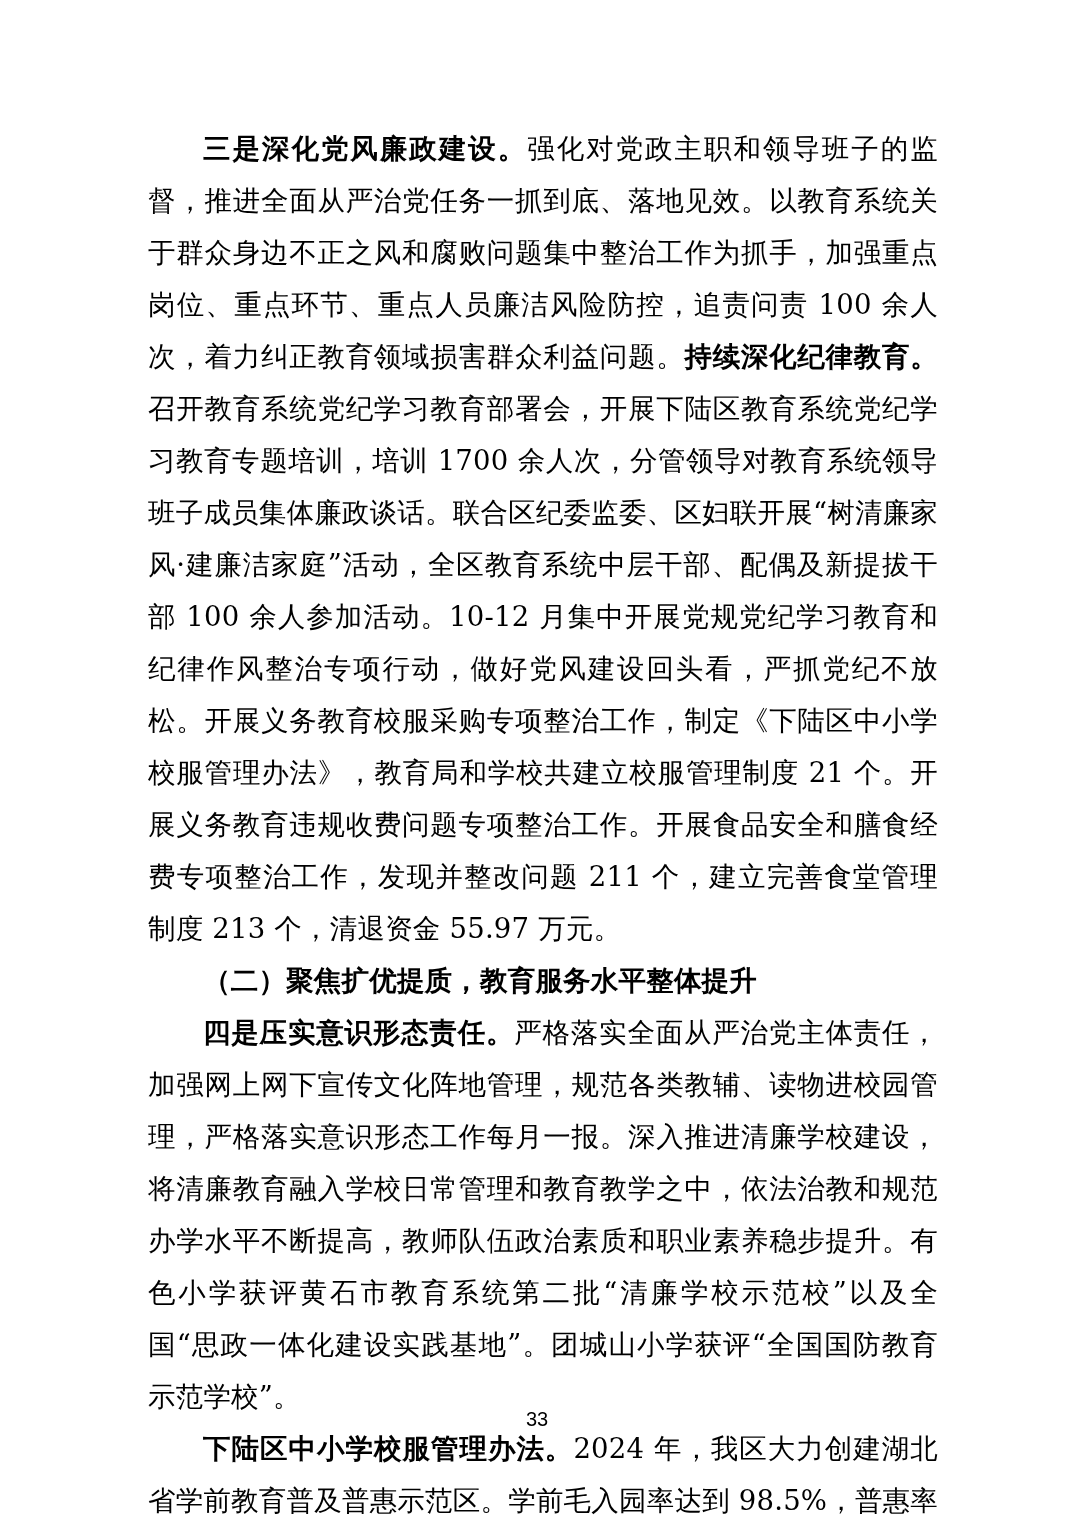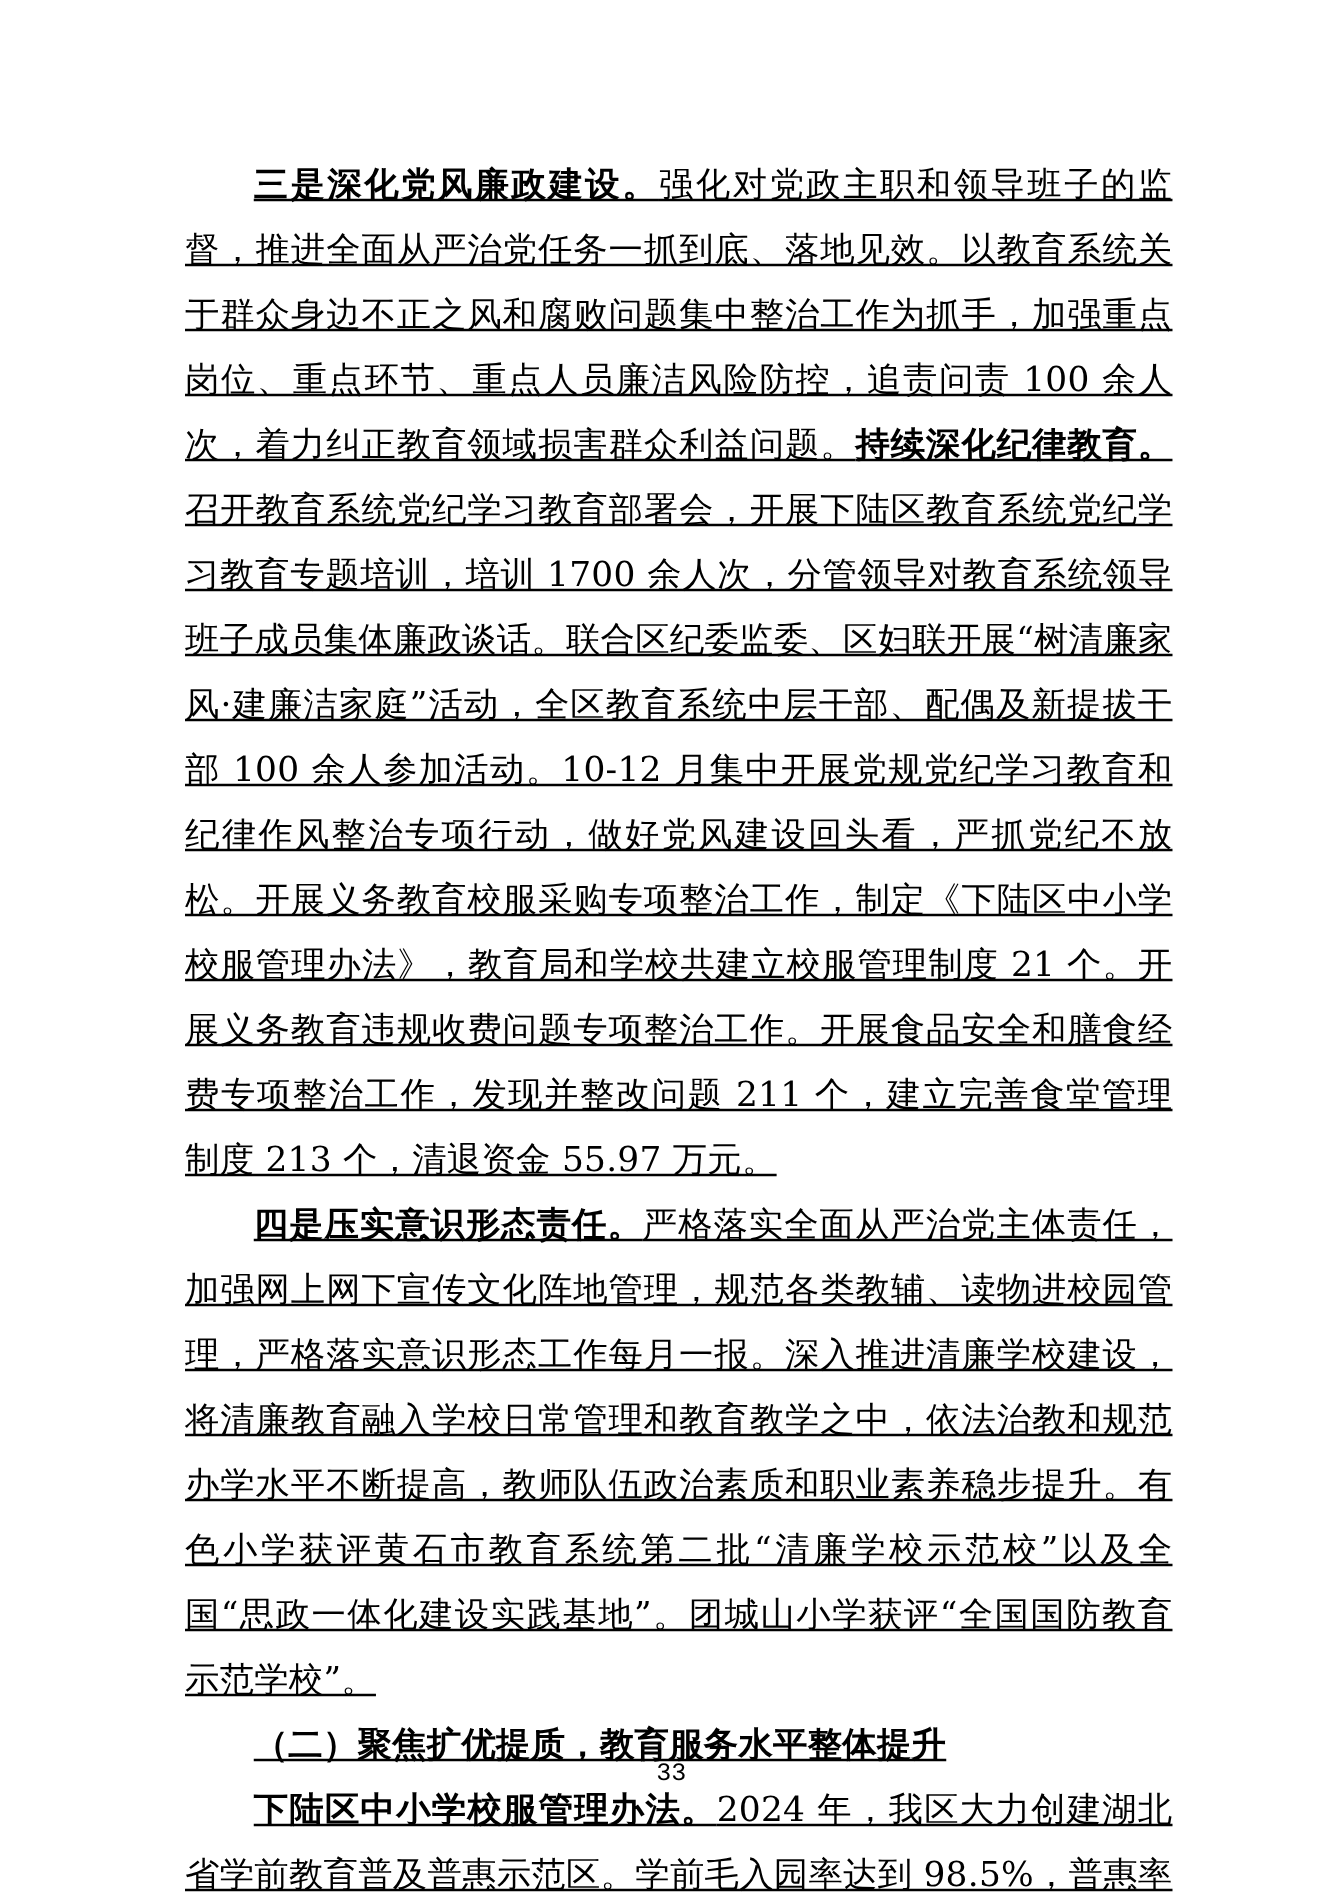--- a/index.html
+++ b/index.html
@@ -43,40 +43,39 @@
   .sub-head {
     font-weight: bold;
   }
   .pagenum {
     position: absolute;
     left: 0;
     right: 0;
     top: 1408px;
     text-align: center;
     font-size: 20px;
-    font-family: Liberation Mono, monospace;
+    font-family: Liberation Sans, sans-serif;
     color: #000000;
   }
   .blk {
     margin-bottom: 0;
-    text-decoration: underline;
   }
 </style>
 </head>
 <body>
 
 <div class="page">
 
   <div class="content">
 
     <p class="indent blk"><span class="bold-head">三是深化党风廉政建设。</span><span>强化对党政主职和领导班子的监督，推进全面从严治党任务一抓到底、落地见效。以教育系统关于群众身边不正之风和腐败问题集中整治工作为抓手，加强重点岗位、重点环节、重点人员廉洁风险防控，追责问责 100 余人次，着力纠正教育领域损害群众利益问题。</span><span class="sub-head">持续深化纪律教育。</span><span>召开教育系统党纪学习教育部署会，开展下陆区教育系统党纪学习教育专题培训，培训 1700 余人次，分管领导对教育系统领导班子成员集体廉政谈话。联合区纪委监委、区妇联开展“树清廉家风·建廉洁家庭”活动，全区教育系统中层干部、配偶及新提拔干部 100 余人参加活动。10-12 月集中开展党规党纪学习教育和纪律作风整治专项行动，做好党风建设回头看，严抓党纪不放松。开展义务教育校服采购专项整治工作，制定《下陆区中小学校服管理办法》，教育局和学校共建立校服管理制度 21 个。开展义务教育违规收费问题专项整治工作。开展食品安全和膳食经费专项整治工作，发现并整改问题 211 个，建立完善食堂管理制度 213 个，清退资金 55.97 万元。</span></p>
 
+    <p class="indent blk"><span class="bold-head">（二）聚焦扩优提质，教育服务水平整体提升</span></p>
+
     <p class="indent blk"><span class="bold-head">四是压实意识形态责任。</span><span>严格落实全面从严治党主体责任，加强网上网下宣传文化阵地管理，规范各类教辅、读物进校园管理，严格落实意识形态工作每月一报。深入推进清廉学校建设，将清廉教育融入学校日常管理和教育教学之中，依法治教和规范办学水平不断提高，教师队伍政治素质和职业素养稳步提升。有色小学获评黄石市教育系统第二批“清廉学校示范校”以及全国“思政一体化建设实践基地”。团城山小学获评“全国国防教育示范学校”。</span></p>
-
-    <p class="indent blk"><span class="bold-head">（二）聚焦扩优提质，教育服务水平整体提升</span></p>
 
     <p class="indent blk"><span class="bold-head">下陆区中小学校服管理办法。</span><span>2024 年，我区大力创建湖北省学前教育普及普惠示范区。学前毛入园率达到 98.5%，普惠率达到</span></p>
 
   </div>
 
   <div class="pagenum">33</div>
 
 </div>
 
 </body></html>

